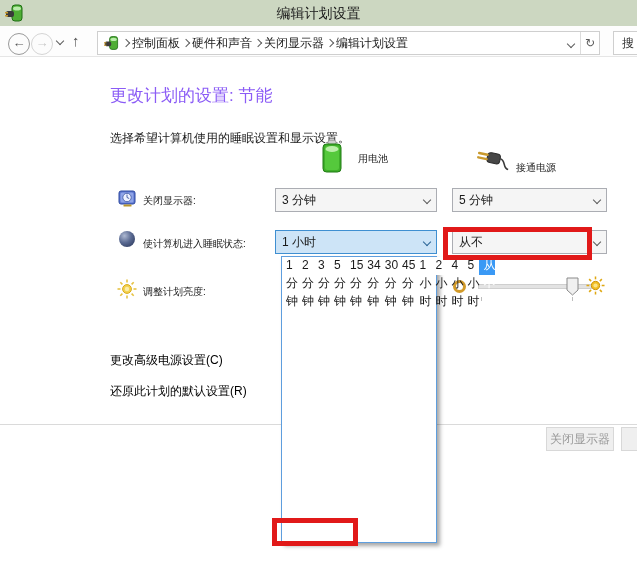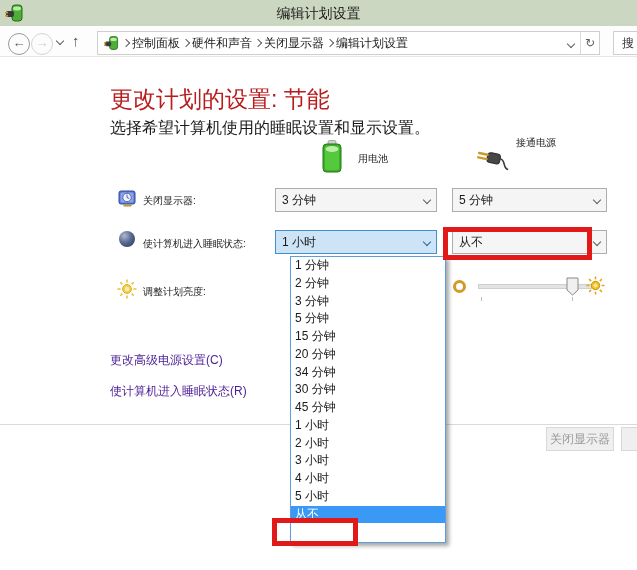--- a/index.html
+++ b/index.html
@@ -24,43 +24,43 @@
               display:flex;align-items:center;font-size:12px;}
   #addressbar .crumbs{display:flex;align-items:center;gap:3px;padding-left:6px;flex:1;}
   .crumb{cursor:default;}
   #addr-right{display:flex;align-items:center;height:100%;}
   #addr-right .sep{width:1px;height:22px;background:#dcdcdc;margin:0 0;}
   #addr-right .btn{width:18px;text-align:center;color:#5c5c5c;font-size:12px;line-height:22px;}
   #searchbox{left:613px;top:31px;width:30px;height:22px;border:1px solid #cfcfcf;background:#fff;
              font-size:12px;line-height:22px;padding-left:8px;overflow:hidden;white-space:nowrap;color:#333;}
 
   
-  #heading{left:110px;top:84px;font-size:23px;color:#b91c1c;}
-  #subheading{left:110px;top:118px;font-size:16px;}
+  #heading{left:110px;top:84px;font-size:17px;color:#8b5cf6;}
+  #subheading{left:110px;top:130px;font-size:12px;}
   .coltext{font-size:10px;}
   .rowlabel{font-size:10px;}
 
   .combo{position:absolute;height:22px;border:1px solid #abadb3;background:#f5f5f5;
          font-size:12px;display:flex;align-items:center;}
   .combo .val{flex:1;padding-left:6px;}
   .combo .arr{width:18px;display:flex;justify-content:center;}
   .combo.open{background:#cde4f7;border-color:#3f8fd1;}
 
   
-  #dropdown{left:290px;top:256px;width:154px;height:285px;background:#fff;
+  #dropdown{left:281px;top:256px;width:154px;height:285px;background:#fff;
             border:1px solid #5e9ede;box-shadow:3px 3px 4px rgba(0,0,0,0.35);z-index:20;
-            display:flex;flex-direction:column;}
+            display:flex;}
   .dd-item{height:17.75px;line-height:17.75px;font-size:12px;padding-left:4px;background:#fff;}
   .dd-item.selected{background:#3a99f5;color:#fff;}
 
   
   .redbox{position:absolute;border:5px solid #e11919;background:transparent;z-index:30;}
 
   
-  .cpl-link{position:absolute;font-size:12px;color:#4c1d95;cursor:pointer;}
+  .cpl-link{position:absolute;font-size:12px;color:#000000;cursor:pointer;}
 
   
   #slider-track{left:478px;top:284px;width:112px;height:3px;background:#e3e3e3;border:1px solid #cfcfcf;}
   .tick{position:absolute;width:1px;height:4px;background:#bdbdbd;top:297px;}
 
   
   #divider{left:0;top:424px;width:637px;height:1px;background:#dadada;}
   .footbtn{position:absolute;top:427px;height:22px;border:1px solid #d8d8d8;background:#efefef;
            color:#9a9a9a;font-size:12px;text-align:center;line-height:22px;}
 </style>
@@ -125,21 +125,21 @@
   <div class="abs coltext" style="left:358px;top:152px;">用电池</div>
 
   <svg class="abs" style="left:474px;top:147px;" width="36" height="24" viewBox="0 0 36 24">
     <g transform="rotate(12 18 12)">
       <rect x="13" y="6" width="13" height="10" rx="3.5" fill="#474747" stroke="#2c2c2c"></rect>
       <rect x="3" y="7.6" width="11" height="2.4" rx="1.2" fill="#c99a2e"></rect>
       <rect x="3" y="12" width="11" height="2.4" rx="1.2" fill="#c99a2e"></rect>
       <path d="M26 10 C 32 10, 30 19, 36 19" stroke="#3a3a3a" stroke-width="1.6" fill="none"></path>
     </g>
   </svg>
-  <div class="abs coltext" style="left:516px;top:136px;">接通电源</div>
+  <div class="abs coltext" style="left:516px;top:161px;">接通电源</div>
 
   <svg class="abs" style="left:118px;top:189px;" width="19" height="19" viewBox="0 0 19 19">
     <rect x="1" y="2" width="16" height="13" rx="2" fill="#5d77cf" stroke="#2d49a0"></rect>
     <rect x="2.5" y="3.5" width="13" height="10" rx="1.5" fill="#8fa4e8"></rect>
     <circle cx="9" cy="8.5" r="4.2" fill="#eef1ff" stroke="#39539f" stroke-width="0.8"></circle>
     <line x1="9" y1="8.5" x2="9" y2="5.6" stroke="#39539f" stroke-width="0.9"></line>
     <line x1="9" y1="8.5" x2="11.2" y2="9.5" stroke="#39539f" stroke-width="0.9"></line>
     <rect x="5.5" y="15.5" width="8" height="2" rx="0.5" fill="#b9972f"></rect>
   </svg>
   <div class="abs rowlabel" style="left:143px;top:194px;">关闭显示器:</div>
@@ -205,35 +205,33 @@
       <line x1="3.3" y1="3.3" x2="5.4" y2="5.4"></line>
         <line x1="14.6" y1="14.6" x2="16.7" y2="16.7"></line>
       <line x1="3.3" y1="16.7" x2="5.4" y2="14.6"></line>
         <line x1="14.6" y1="5.4" x2="16.7" y2="3.3"></line>
     </g>
     <circle cx="10" cy="10" r="4.4" fill="#f2bf25" stroke="#c98f07"></circle>
     <circle cx="10" cy="10" r="2.2" fill="#fae48a"></circle>
   </svg>
 
   <div class="cpl-link" style="left:110px;top:352px;">更改高级电源设置(C)</div>
-  <div class="cpl-link" style="left:110px;top:383px;">使计算机进入睡眠状态(R)</div>
+  <div class="cpl-link" style="left:110px;top:383px;">还原此计划的默认设置(R)</div>
 
   <div id="dropdown" class="abs">
     <div class="dd-item">1 分钟</div>
     <div class="dd-item">2 分钟</div>
     <div class="dd-item">3 分钟</div>
     <div class="dd-item">5 分钟</div>
     <div class="dd-item">15 分钟</div>
-    <div class="dd-item">20 分钟</div>
     <div class="dd-item">34 分钟</div>
     <div class="dd-item">30 分钟</div>
     <div class="dd-item">45 分钟</div>
     <div class="dd-item">1 小时</div>
     <div class="dd-item">2 小时</div>
-    <div class="dd-item">3 小时</div>
     <div class="dd-item">4 小时</div>
     <div class="dd-item">5 小时</div>
     <div class="dd-item selected">从不</div>
   </div>
 
   <div class="redbox" style="left:443px;top:227px;width:139px;height:23px;"></div>
   <div class="redbox" style="left:272px;top:518px;width:76px;height:18px;"></div>
 
   <div id="divider" class="abs"></div>
   <div class="footbtn" style="left:546px;width:66px;">关闭显示器</div>

